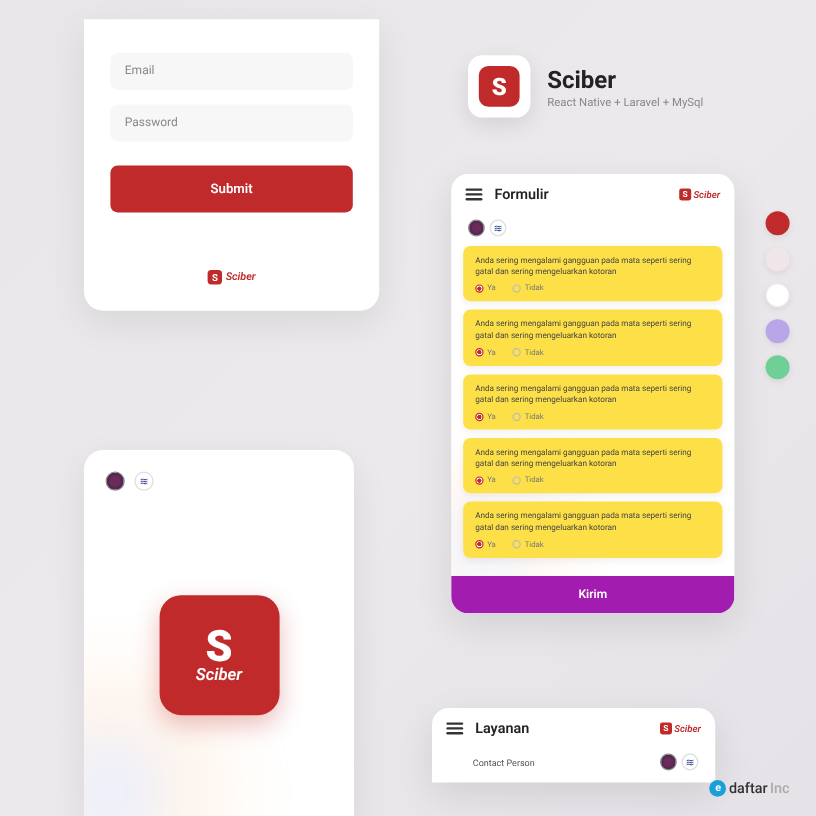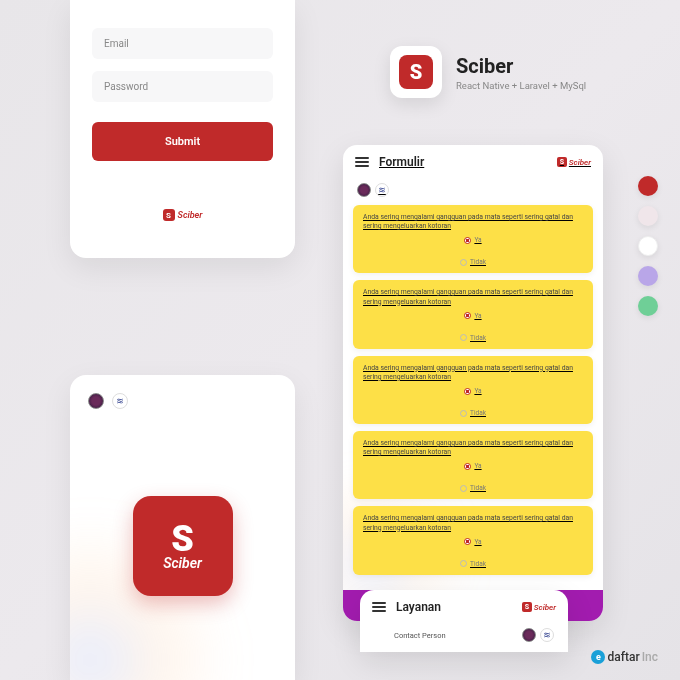--- a/index.html
+++ b/index.html
@@ -1,19 +1,19 @@
 <!DOCTYPE html>
 <html><head>
 <meta charset="utf-8">
 <style>
   * { box-sizing: border-box; margin: 0; padding: 0; font-family: -apple-system, BlinkMacSystemFont, 'Segoe UI', Roboto, sans-serif; }
   body { width: 680px; height: 680px; background: linear-gradient(135deg, #e8e6e9 0%, #ece9ed 50%, #e5e3e7 100%); overflow: hidden; position: relative; }
 
   
-  .login-card { position: absolute; left: 70px; top: 0px; width: 225px; background: #fff; border-radius: 0 0 16px 16px; box-shadow: 0 10px 30px rgba(0,0,0,0.08); padding: 28px 22px 33px; }
+  .login-card { position: absolute; left: 70px; top: 16px; width: 246px; background: #fff; border-radius: 0 0 16px 16px; box-shadow: 0 10px 30px rgba(0,0,0,0.08); padding: 28px 22px 18px; }
   .login-input { width: 100%; border: none; background: #f7f7f8; border-radius: 6px; padding: 10px 12px; font-size: 10px; color: #666; margin-bottom: 12px; }
   .login-input::placeholder { color: #888; }
   .submit-btn { width: 100%; background: #c02a2a; color: #fff; border: none; border-radius: 6px; padding: 13px 0; font-size: 11px; font-weight: 600; margin-top: 8px; margin-bottom: 22px; cursor: pointer; }
   .login-footer { text-align: center; font-size: 8.5px; color: #555; line-height: 1.5; }
   .login-footer .daftar { color: #c02a2a; }
   .brand-small { display: flex; align-items: center; justify-content: center; gap: 3px; margin-top: 26px; margin-bottom: 4px; }
   .brand-small .logo { width: 12px; height: 12px; background: #c02a2a; border-radius: 3px; display: flex; align-items: center; justify-content: center; color:#fff; font-size:8px; font-weight:bold; }
   .brand-small .txt { color: #c02a2a; font-size: 9px; font-weight: 600; font-style: italic; }
   .copyright { text-align: center; font-size: 6.5px; color: #888; font-style: italic; line-height: 1.3; }
 
@@ -29,44 +29,44 @@
   .big-logo .t { color:#fff; font-size:14px; font-weight:600; font-style:italic; margin-top:-2px;}
 
   
   .app-title { position: absolute; left: 390px; top: 46px; display: flex; align-items: center; gap: 14px; }
   .app-title .logo { width: 52px; height: 52px; background: #fff; border-radius: 12px; box-shadow: 0 6px 18px rgba(0,0,0,0.1); display:flex; align-items:center; justify-content:center; }
   .app-title .logo-inner { width: 34px; height: 34px; background: #c02a2a; border-radius: 8px; display:flex;align-items:center;justify-content:center;color:#fff;font-size:20px;font-weight:900;}
   .app-title .name { font-size: 20px; font-weight: 700; color: #222; }
   .app-title .sub { font-size: 9.5px; color: #888; margin-top: 2px; }
 
   
-  .form-card { position: absolute; left: 343px; top: 145px; width: 260px; background: #fff; border-radius: 14px; box-shadow: 0 10px 30px rgba(0,0,0,0.1); overflow: hidden; text-decoration: underline; }
+  .form-card { position: absolute; left: 376px; top: 145px; width: 236px; background: #fff; border-radius: 14px; box-shadow: 0 10px 30px rgba(0,0,0,0.1); overflow: hidden; }
   .form-card::before { content:''; position:absolute; bottom:20px; left:-20px; width:160px; height:120px; background: radial-gradient(circle at 30% 70%, rgba(150,180,255,0.2), rgba(255,200,150,0.15), transparent 70%); filter: blur(18px); pointer-events:none;}
   .card-header { display:flex; align-items:center; padding: 10px 12px 8px; }
   .hamburger { width:14px; display:flex; flex-direction:column; gap:2px; cursor:pointer; margin-right:10px;}
   .hamburger span { height:2px; background:#333; border-radius:1px; }
   .card-title { font-size: 12px; font-weight:600; color:#222; flex:1; }
   .brand-tiny { display:flex; align-items:center; gap:2px; }
   .brand-tiny .lg { width:10px; height:10px; background:#c02a2a; border-radius:2px; display:flex;align-items:center;justify-content:center;color:#fff;font-size:7px;font-weight:bold;}
   .brand-tiny .tx { color:#c02a2a; font-size:8px; font-weight:600; font-style:italic;}
   .intro-row { display:flex; align-items:center; padding: 6px 14px 8px; gap:8px;}
   .intro-txt { font-size:7px; color:#555; line-height:1.4; flex:1;}
   .intro-icons { display:flex; gap:4px;}
   .intro-icons .ic { width:14px; height:14px; border-radius:50%;}
   .q-list { padding: 0 10px 8px; position:relative;}
   .q-item { background:#fde047; border-radius:6px; box-shadow:0 2px 6px rgba(0,0,0,0.06); padding:8px 10px 7px; margin-bottom:7px; }
   .q-text { font-size:6.8px; color:#444; line-height:1.35; margin-bottom:5px;}
-  .q-opts { display:flex; gap:14px; align-items:center;flex-direction:column;}
+  .q-opts { display:flex; gap:14px; align-items:center;}
   .q-opt { display:flex; align-items:center; gap:3px; font-size:6.5px; color:#777; cursor:pointer;}
   .q-radio { width:7px; height:7px; border-radius:50%; border:1px solid #bbb;}
   .q-radio.sel { border-color:#c02a2a; background: radial-gradient(circle,#c02a2a 45%, #fff 55%);}
   .kirim-btn { background:#a21caf; color:#fff; text-align:center; padding:10px 0; font-size:10px; font-weight:600; cursor:pointer; position:relative;}
 
   
-  .layanan-card { position: absolute; left: 360px; top: 590px; width: 208px; background:#fff; border-radius:14px 14px 0 0; box-shadow: 0 10px 30px rgba(0,0,0,0.1); overflow:hidden;}
+  .layanan-card { position: absolute; left: 360px; top: 590px; width: 236px; background:#fff; border-radius:14px 14px 0 0; box-shadow: 0 10px 30px rgba(0,0,0,0.1); overflow:hidden;}
   .cp-row { display:flex; align-items:center; padding: 6px 14px 10px; margin-left: 20px; }
   .cp-txt { font-size:7.5px; color:#555; flex:1;}
 
   
   .palette { position:absolute; right: 22px; top: 176px; display:flex; flex-direction:column; gap:10px;}
   .dot { width:20px; height:20px; border-radius:50%; box-shadow:0 2px 6px rgba(0,0,0,0.08);}
 
   
   .watermark { position:absolute; right:22px; bottom:16px; font-size:12px; color:#333; font-weight:500; display:flex; align-items:center; gap:2px;}
   .watermark .c { width:14px;height:14px;border-radius:50%;background:#1aa0d8;color:#fff;display:flex;align-items:center;justify-content:center;font-size:9px;font-weight:bold;}

